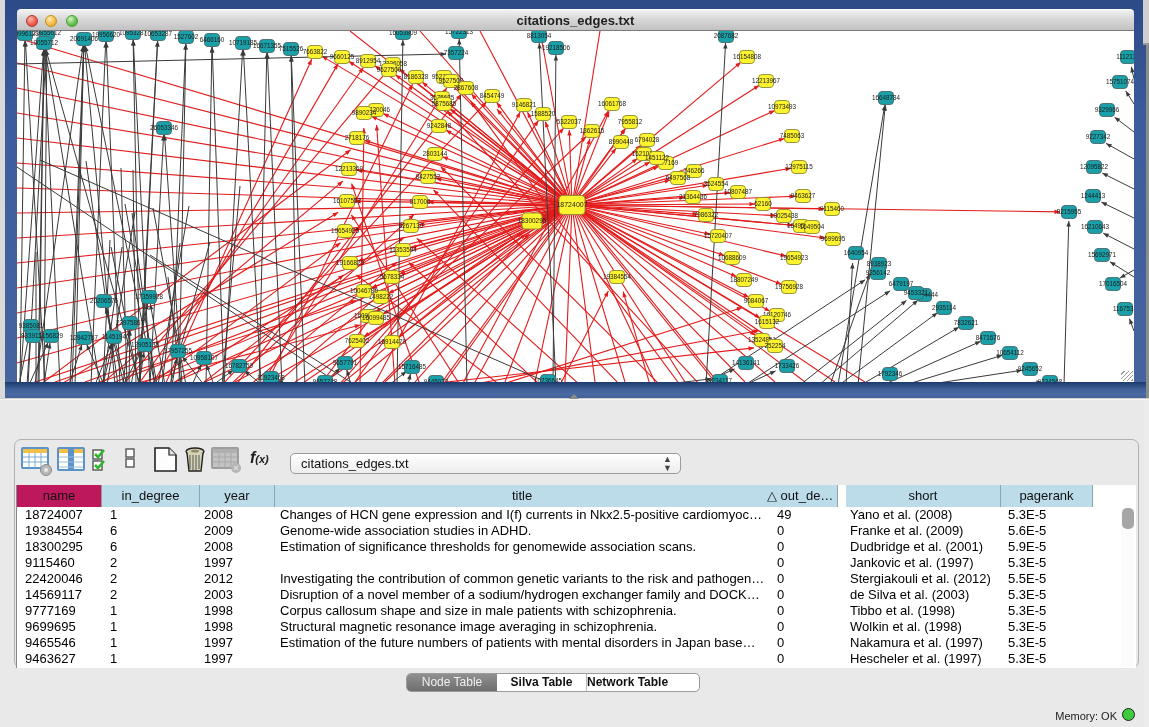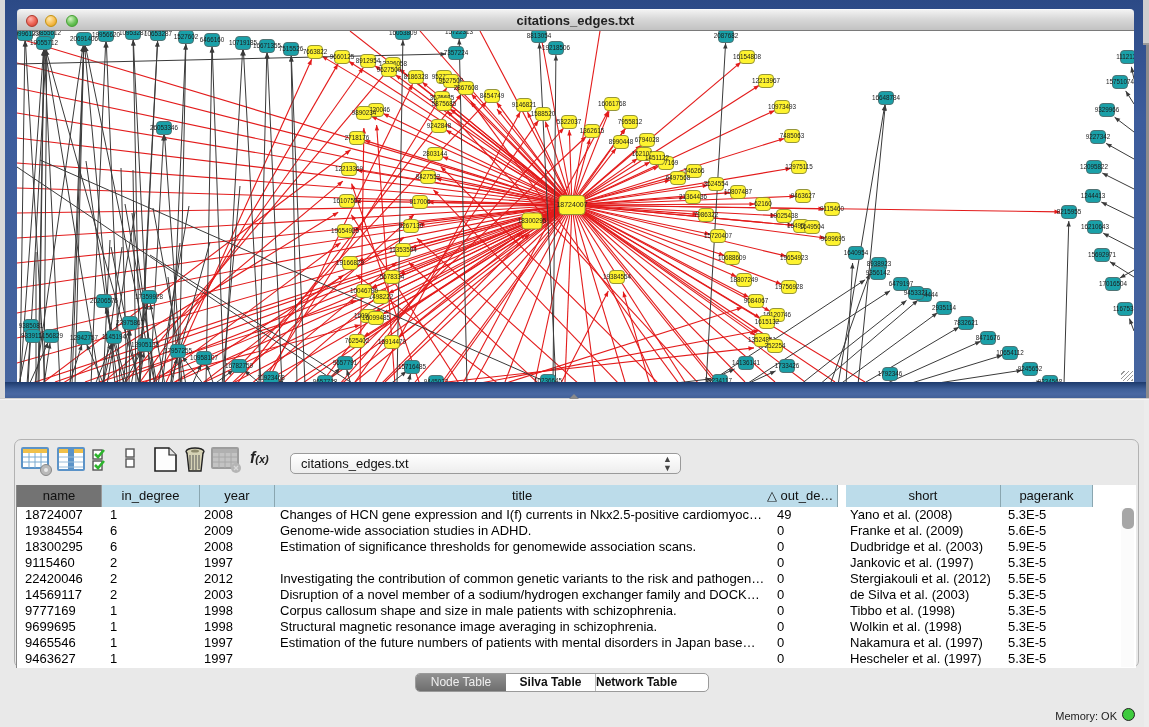--- a/index.html
+++ b/index.html
@@ -32,21 +32,21 @@
 .hc{position:absolute;top:0;height:22px;background:#bcdcea;border-right:1px solid #8aa6b0;font-size:13px;color:#111;text-align:center;line-height:22px}
 .rows{position:absolute;left:0;top:22px;font-size:13px;color:#000}
 .tr{position:relative;width:1118px;height:16px}
 .c{position:absolute;top:0;height:16px;line-height:16px;white-space:nowrap;overflow:hidden}
 .c0{left:8px;width:80px}.c1{left:93px;width:90px}.c2{left:187px;width:70px}
 .c3{left:263px;width:488px}.c4{left:760px;width:70px}.c5{left:833px;width:150px}
 .c6{left:991px;width:90px}
 #sb{position:absolute;left:1104px;top:23px;width:13px;height:159px;background:#fbfbfb}
 #sbt{position:absolute;left:0.5px;top:0px;width:12px;height:21px;background:#a6a6a6;border-radius:5px}
 
-#tabs{position:absolute;left:415px;top:273px;width:294px;height:19px;border:1px solid #9a9a9a;border-radius:5px;background:#fff;font-size:12px;font-weight:bold}
+#tabs{position:absolute;left:406px;top:273px;width:294px;height:19px;border:1px solid #9a9a9a;border-radius:5px;background:#fff;font-size:12px;font-weight:bold}
 #tab1{position:absolute;left:0;top:0;width:90px;height:17px;background:linear-gradient(180deg,#909090,#6e6e6e);border-radius:4px 0 0 4px;color:#efefef;text-align:center;line-height:17px;font-weight:normal}
 #tab2{position:absolute;left:90px;top:0;width:89px;height:17px;color:#111;text-align:center;line-height:17px}
 #tab3{position:absolute;left:179px;top:0;width:113px;height:17px;color:#111;text-align:left;line-height:17px;border-left:1px solid #bbb}
 #mem{position:absolute;right:27px;top:310px;font-size:11px;color:#222}
 #memdot{position:absolute;right:9px;top:308px;width:13px;height:13px;border-radius:50%;background:#3ecb3e;border:1.5px solid #222}
 
 .ic{position:absolute;top:7px}
 </style></head><body>
 <div id="stage">
   <div id="deskL"></div>
@@ -883,21 +883,21 @@
  <path d="M2 10 H26 M2 15 H26 M8 6 V21 M14 6 V21 M20 6 V21" stroke="#a8a8a8" stroke-width="1"></path>
  <circle cx="25" cy="21" r="5" fill="#b5b5b5"></circle>
  <path d="M23 19 l4 4 M27 19 l-4 4" stroke="#d8d8d8" stroke-width="1.4"></path>
 </svg>
 <div class="ic" style="left:235px;top:9px;font-size:16px;font-weight:bold;font-style:italic;color:#222">f<span style="font-size:11px">(x)</span></div>
 
         <div id="combo">citations_edges.txt<div class="arr">▲<br>▼</div></div>
       </div>
       <div id="tablewrap">
         <div class="hdr">
-          <div class="hc" style="left:0;width:85px;background:#737373;border-right:1px solid #9a9a9a">name</div>
+          <div class="hc" style="left:0;width:85px;background:#be185d;border-right:1px solid #9a9a9a">name</div>
           <div class="hc" style="left:85px;width:98px">in_degree</div>
           <div class="hc" style="left:183px;width:75px">year</div>
           <div class="hc" style="left:258px;width:495px">title</div>
           <div class="hc" style="left:745px;width:76px;text-align:left;padding-left:5px">△ out_de…</div>
           <div class="hc" style="left:829px;width:155px">short</div>
           <div class="hc" style="left:984px;width:92px">pagerank</div>
         </div>
         <div class="rows">
             <div class="tr">
               <div class="c c0">18724007</div>
@@ -916,21 +916,21 @@
               <div class="c c4">0</div>
               <div class="c c5">Franke et al. (2009)</div>
               <div class="c c6">5.6E-5</div>
             </div>
             <div class="tr">
               <div class="c c0">18300295</div>
               <div class="c c1">6</div>
               <div class="c c2">2008</div>
               <div class="c c3">Estimation of significance thresholds for genomewide association scans.</div>
               <div class="c c4">0</div>
-              <div class="c c5">Dudbridge et al. (2003)</div>
+              <div class="c c5">Dudbridge et al. (2001)</div>
               <div class="c c6">5.9E-5</div>
             </div>
             <div class="tr">
               <div class="c c0">9115460</div>
               <div class="c c1">2</div>
               <div class="c c2">1997</div>
               <div class="c c4">0</div>
               <div class="c c5">Jankovic et al. (1997)</div>
               <div class="c c6">5.3E-5</div>
             </div>

